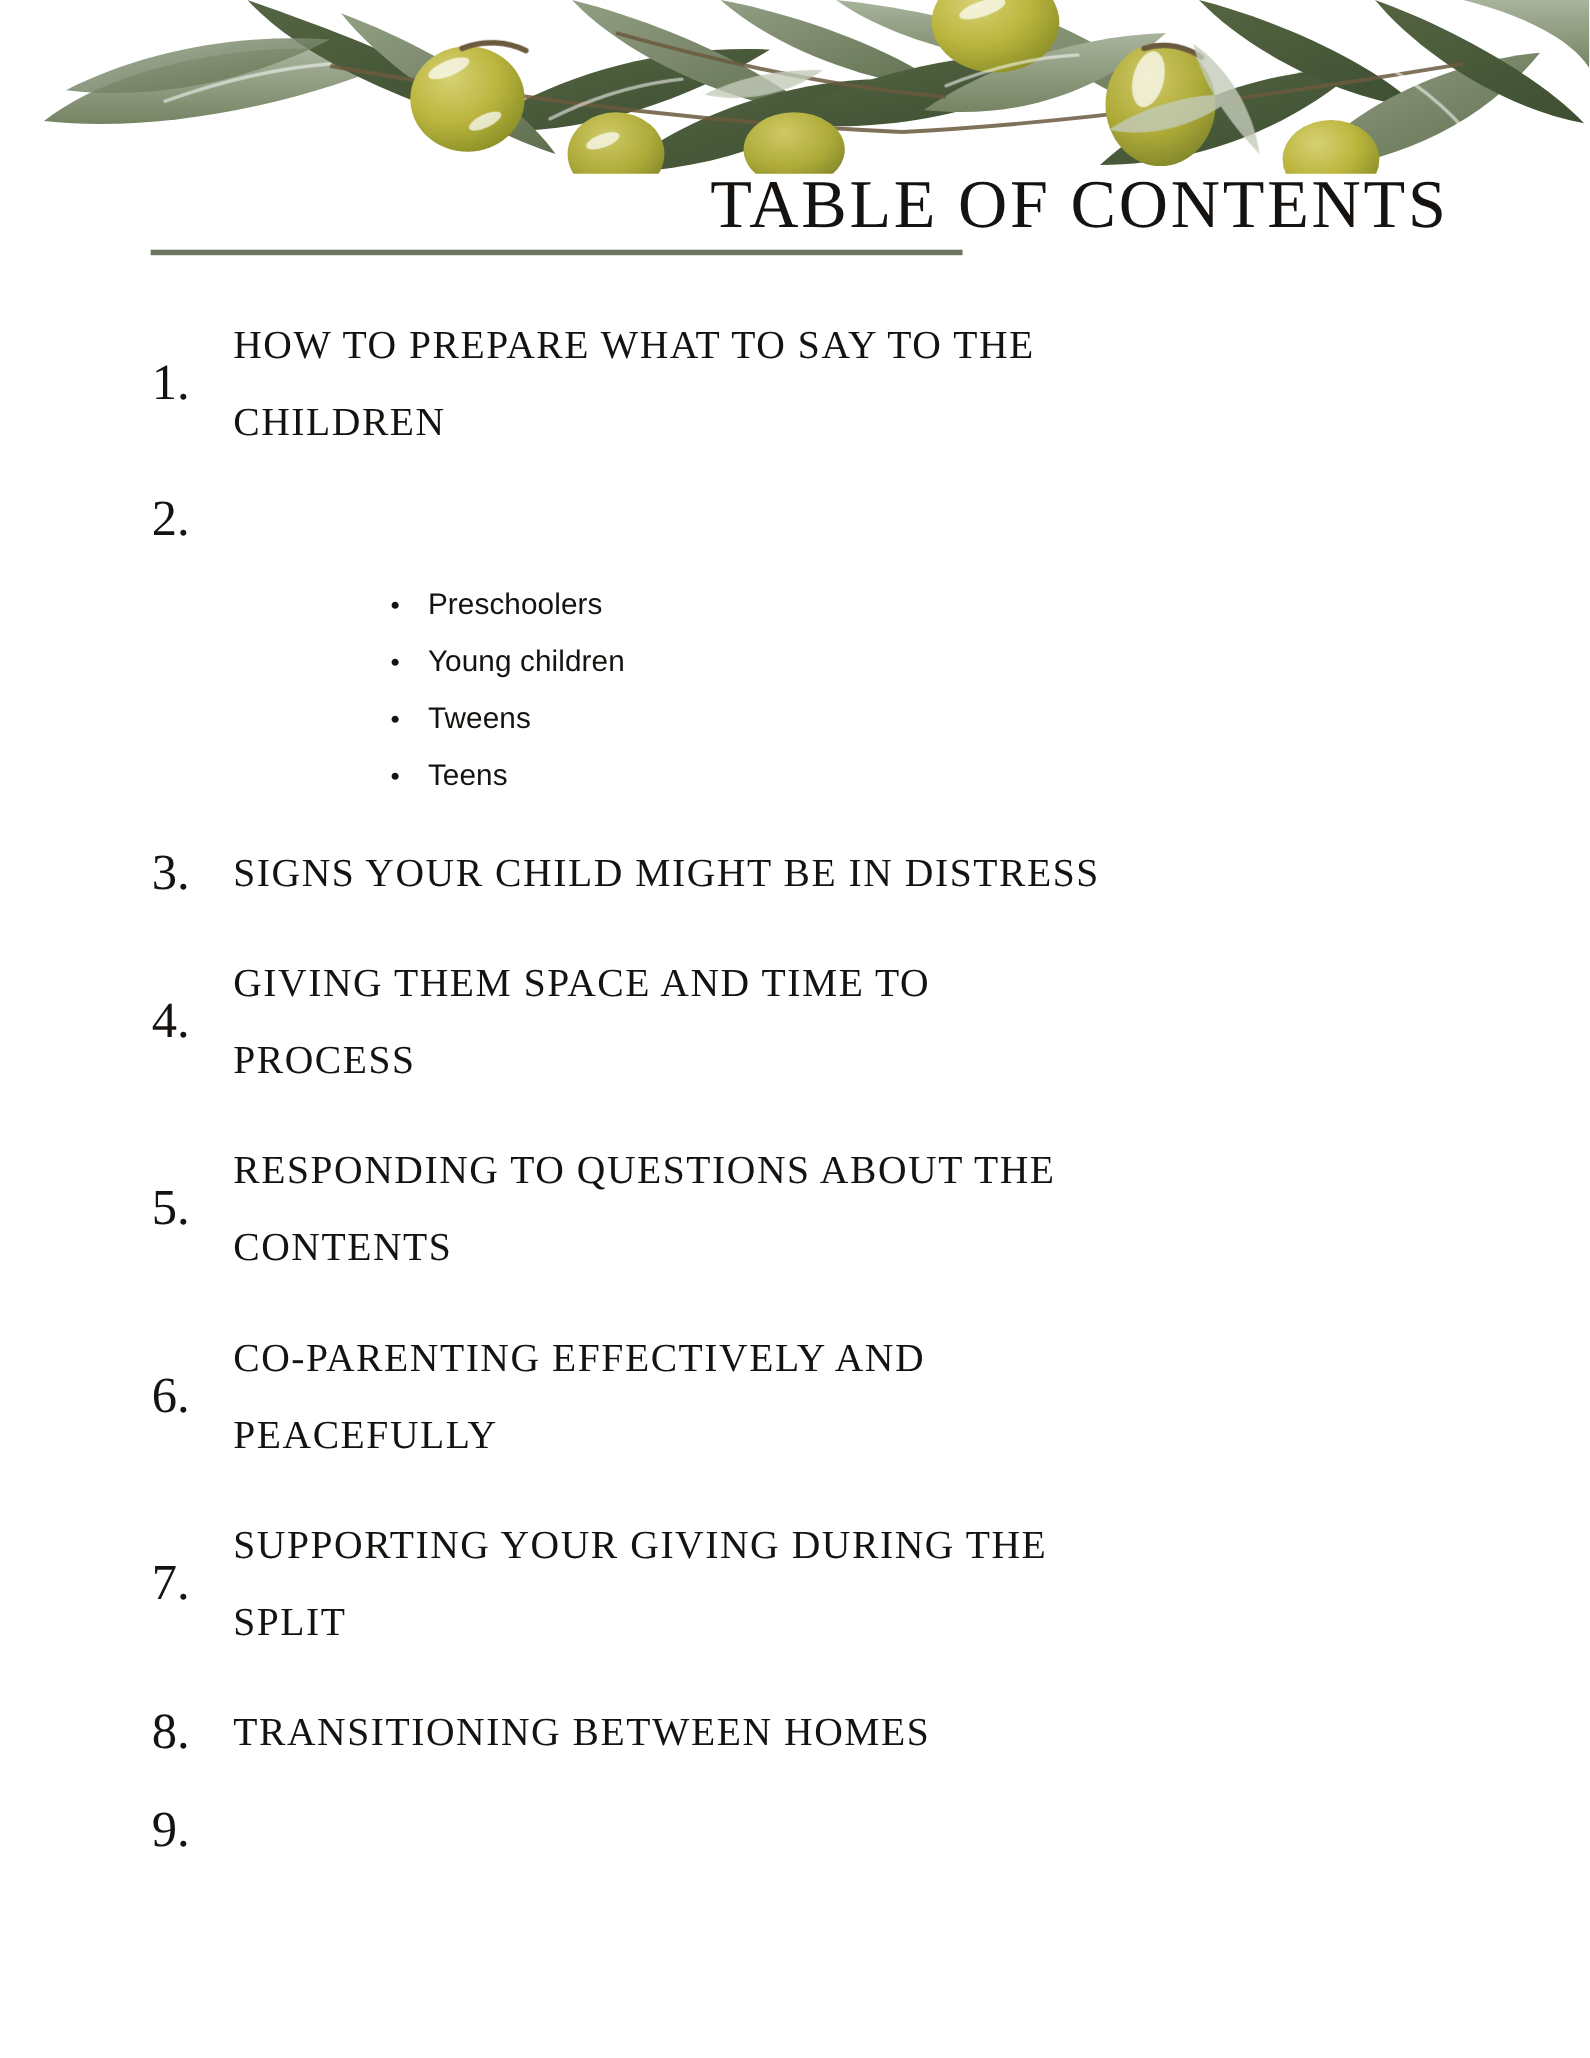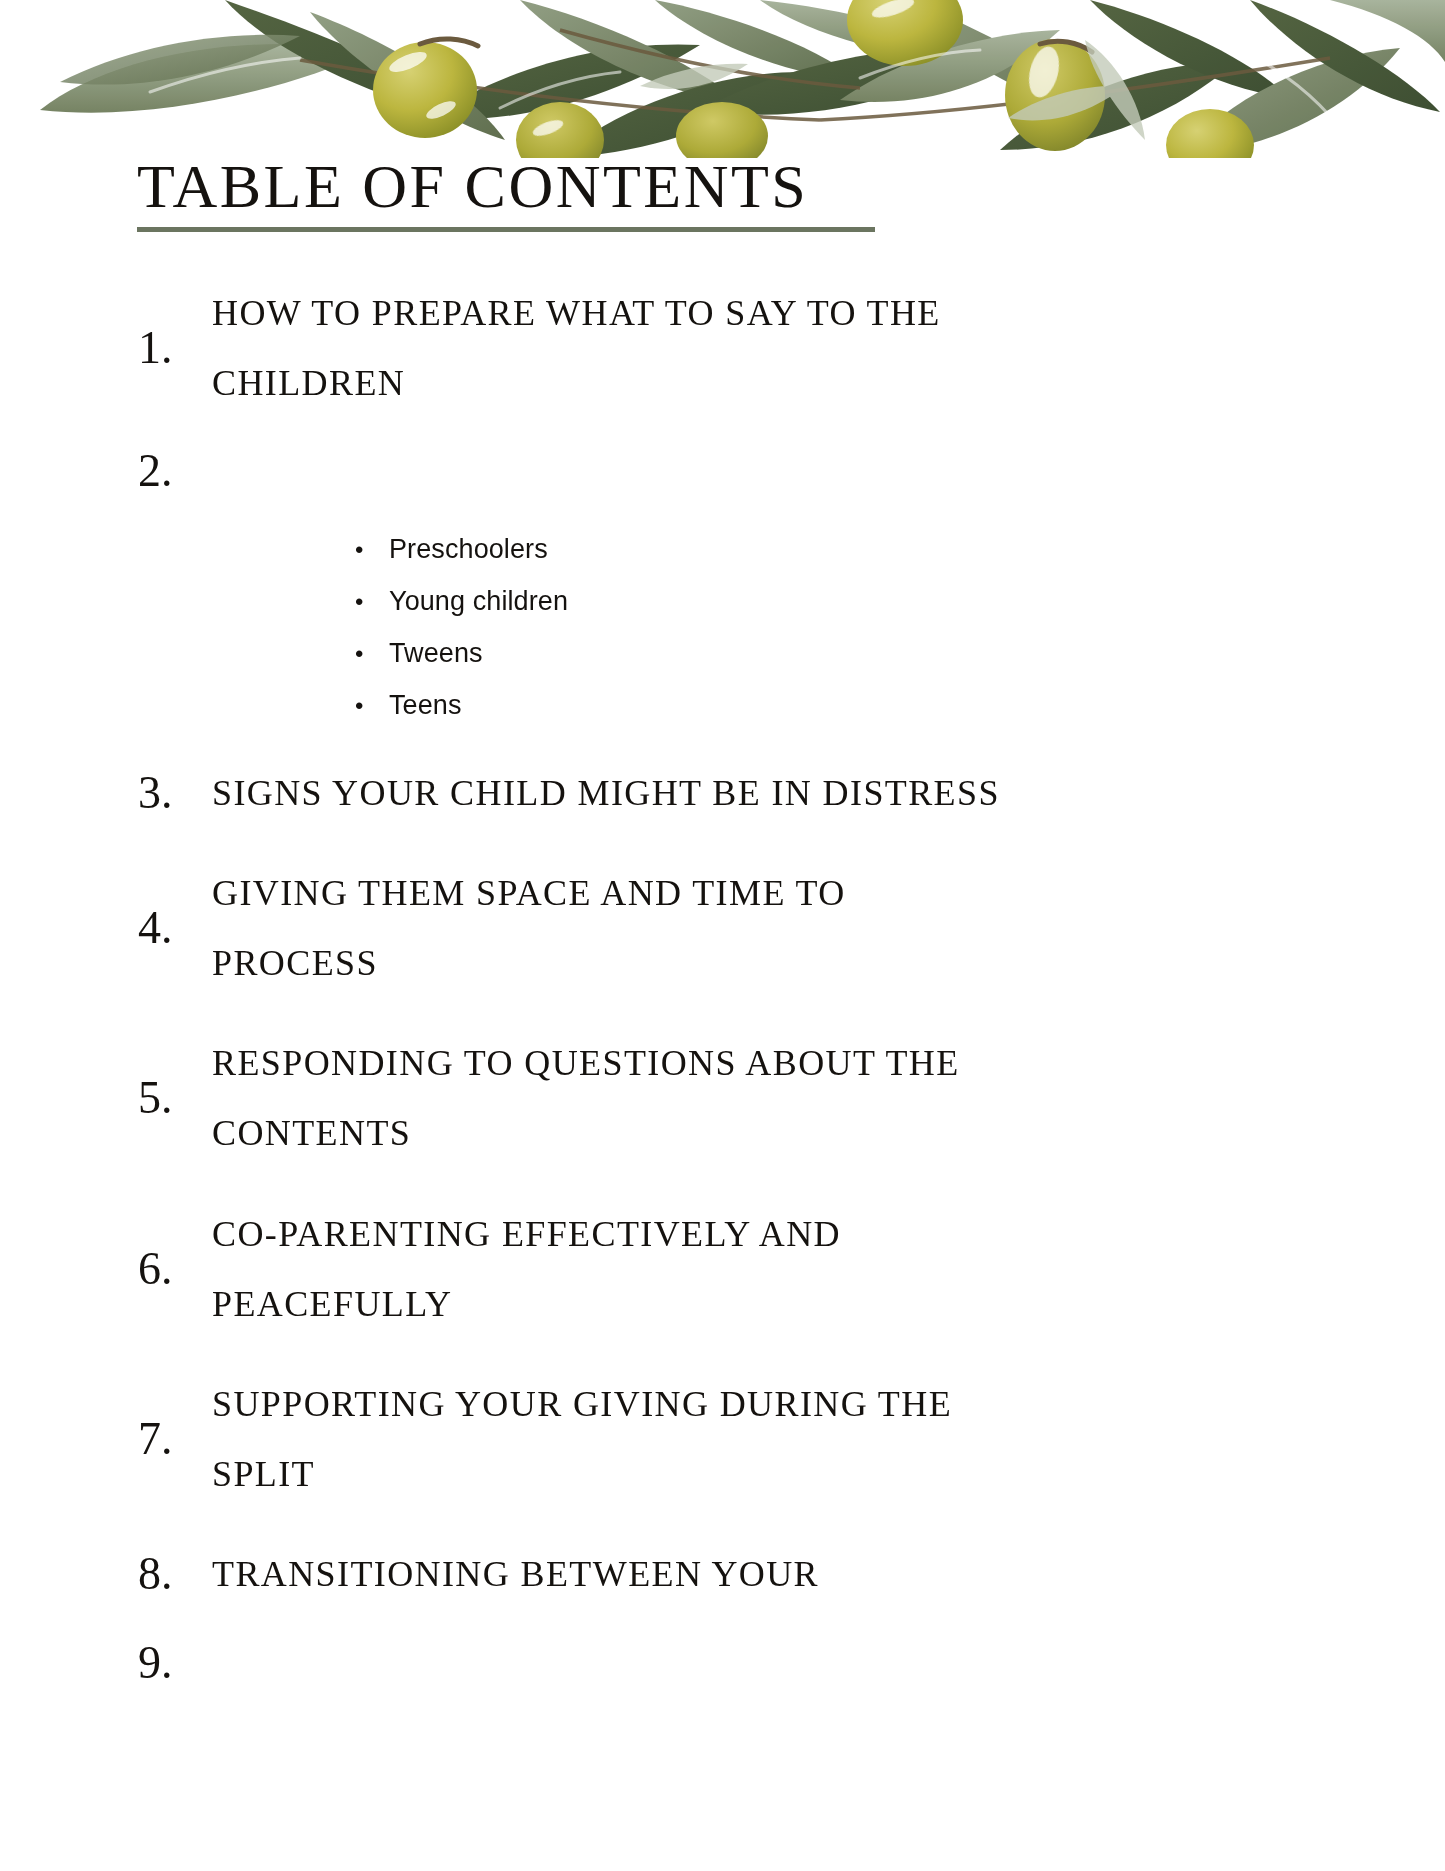--- a/index.html
+++ b/index.html
@@ -35,20 +35,21 @@
     width: 1180px;
   }
   .toc-title {
     font-family: "Liberation Serif", "DejaVu Serif", serif;
     font-size: 62px;
     letter-spacing: 2.5px;
     color: #15120f;
     font-weight: 400;
     line-height: 1.12;
     white-space: nowrap;
+    text-align: right;
   }
   .title-rule {
     margin-top: 6px;
     width: 738px;
     height: 5px;
     background: #6b7560;
   }
 
   
   .toc-list {
@@ -255,21 +256,21 @@
       <div class="toc-label">CO-PARENTING EFFECTIVELY AND PEACEFULLY</div>
     </div>
 
     <div class="toc-entry two-line">
       <div class="toc-num">7.</div>
       <div class="toc-label">SUPPORTING YOUR GIVING DURING THE SPLIT</div>
     </div>
 
     <div class="toc-entry">
       <div class="toc-num">8.</div>
-      <div class="toc-label">TRANSITIONING BETWEEN YOUR</div>
+      <div class="toc-label">TRANSITIONING BETWEEN HOMES</div>
     </div>
 
     <div class="toc-entry">
       <div class="toc-num">9.</div>
     </div>
 
   </div>
 </div>
 
 </body></html>

